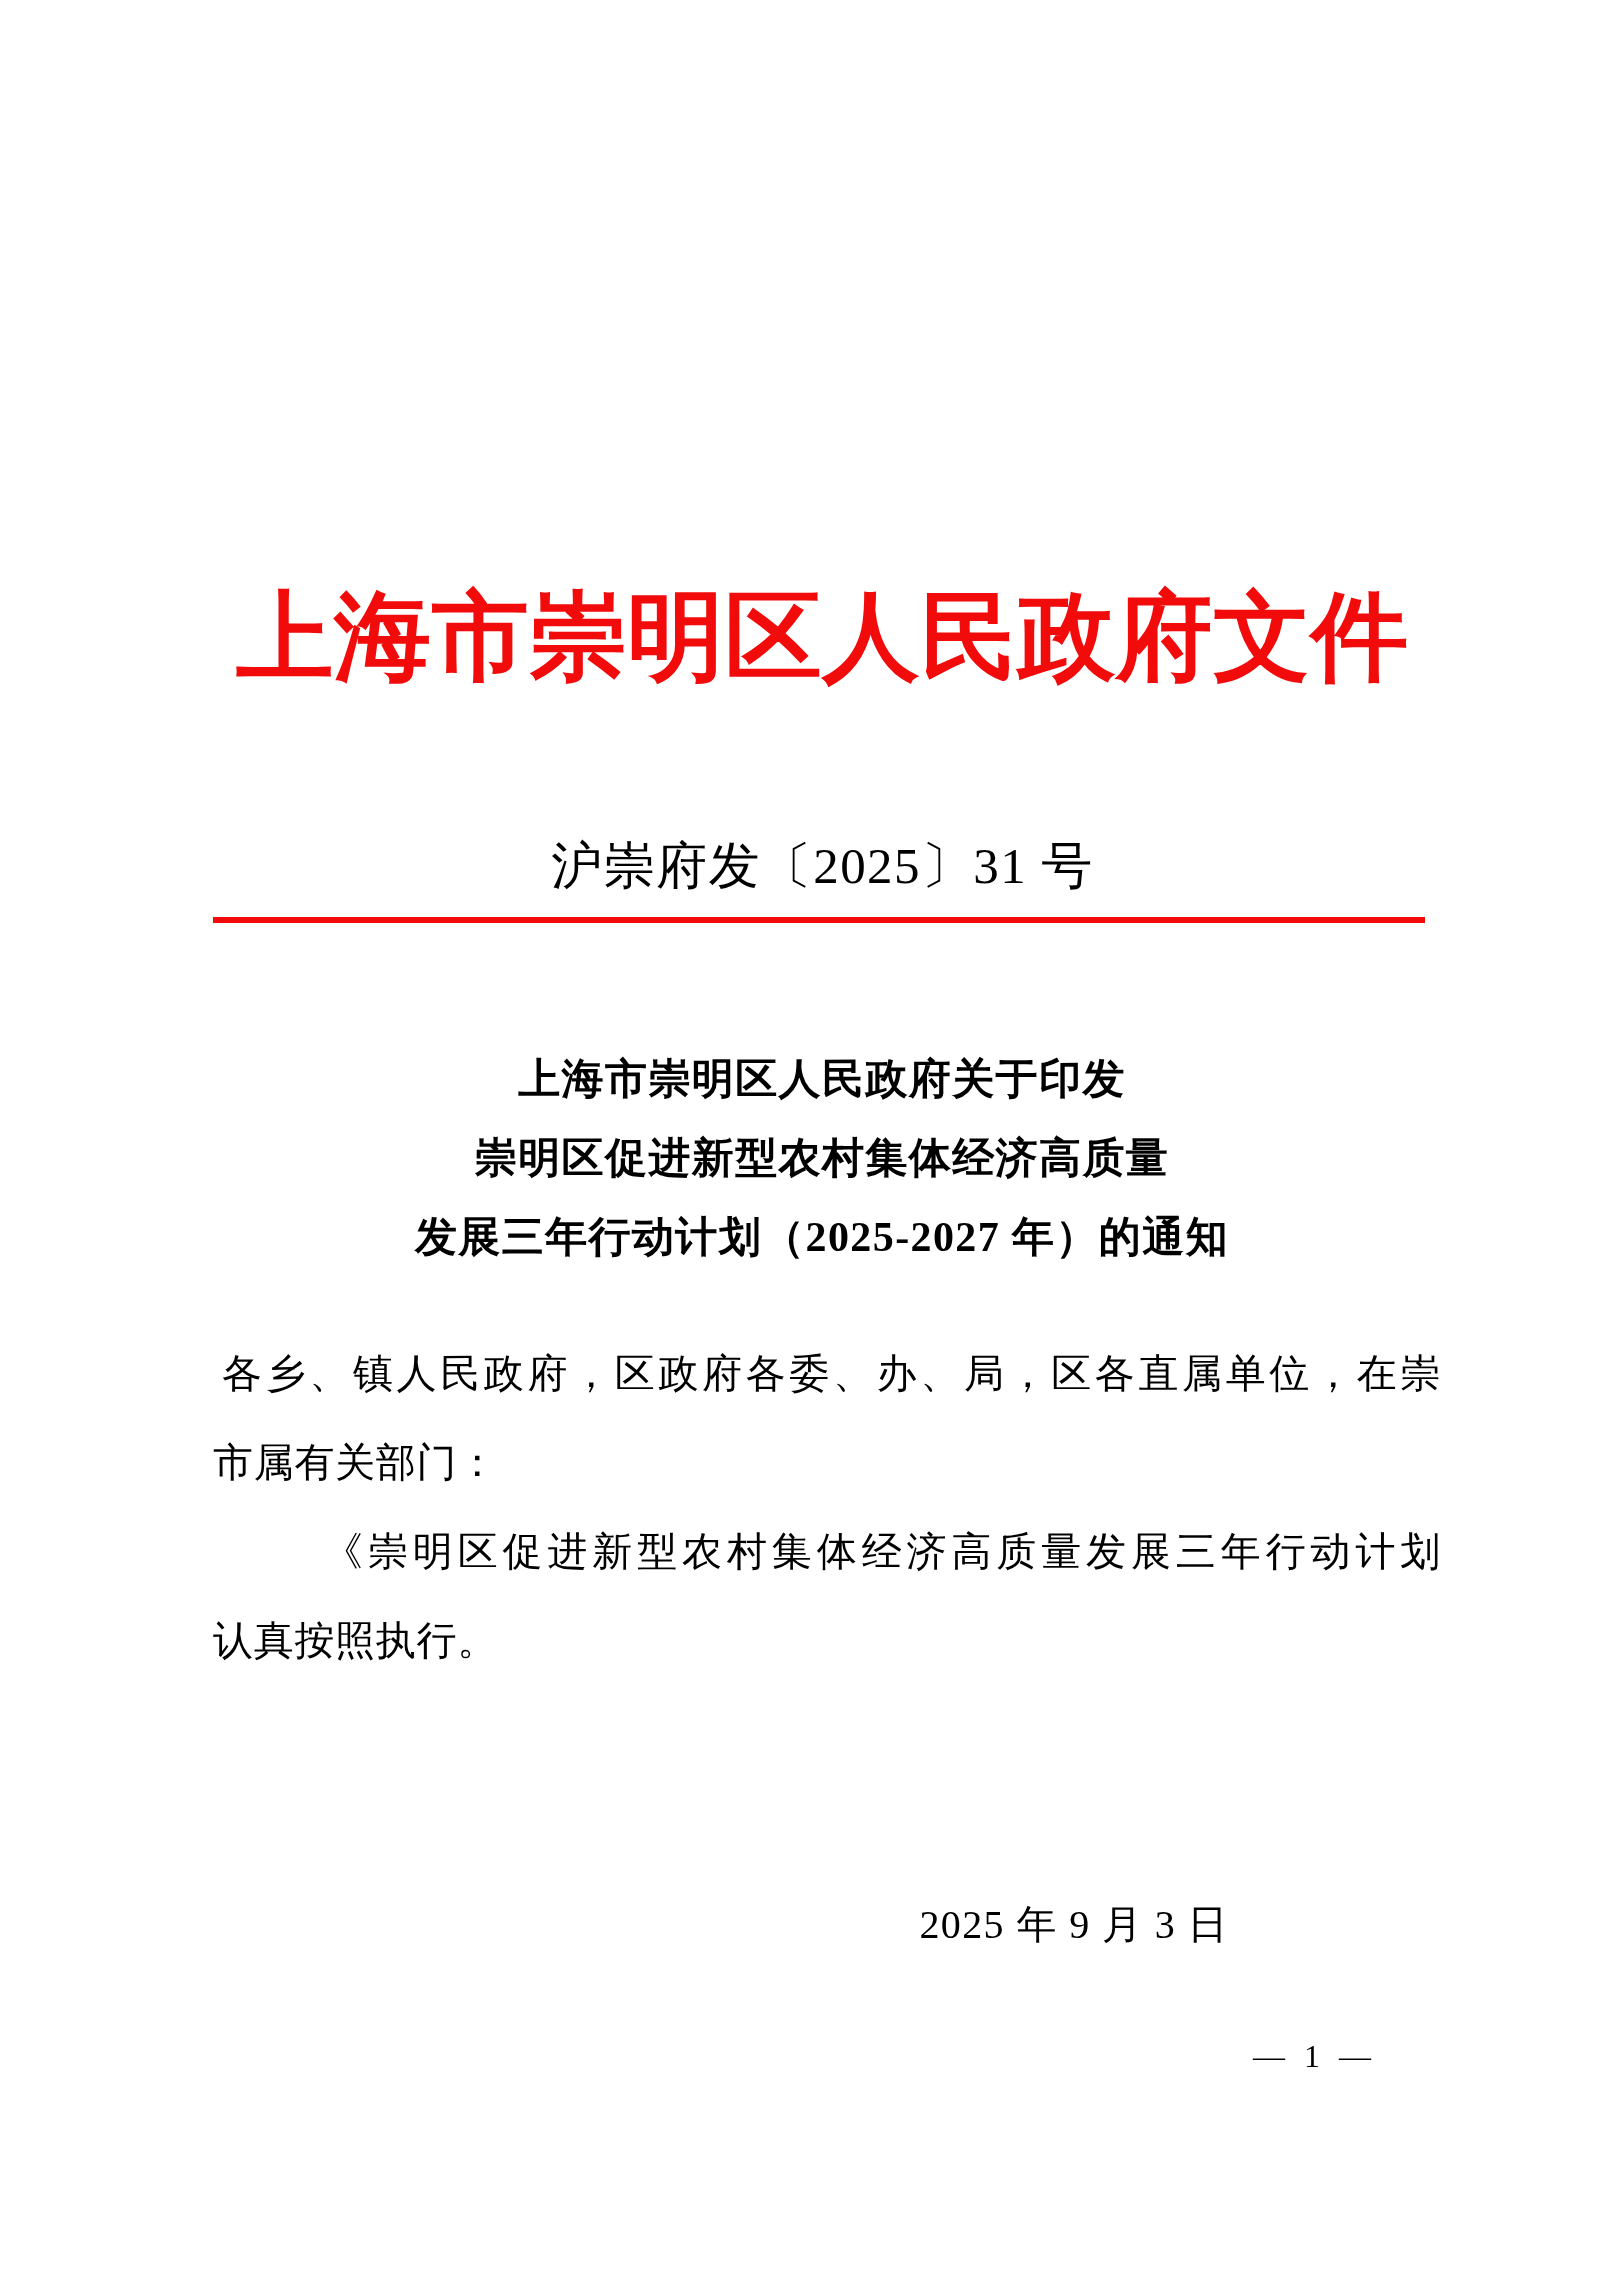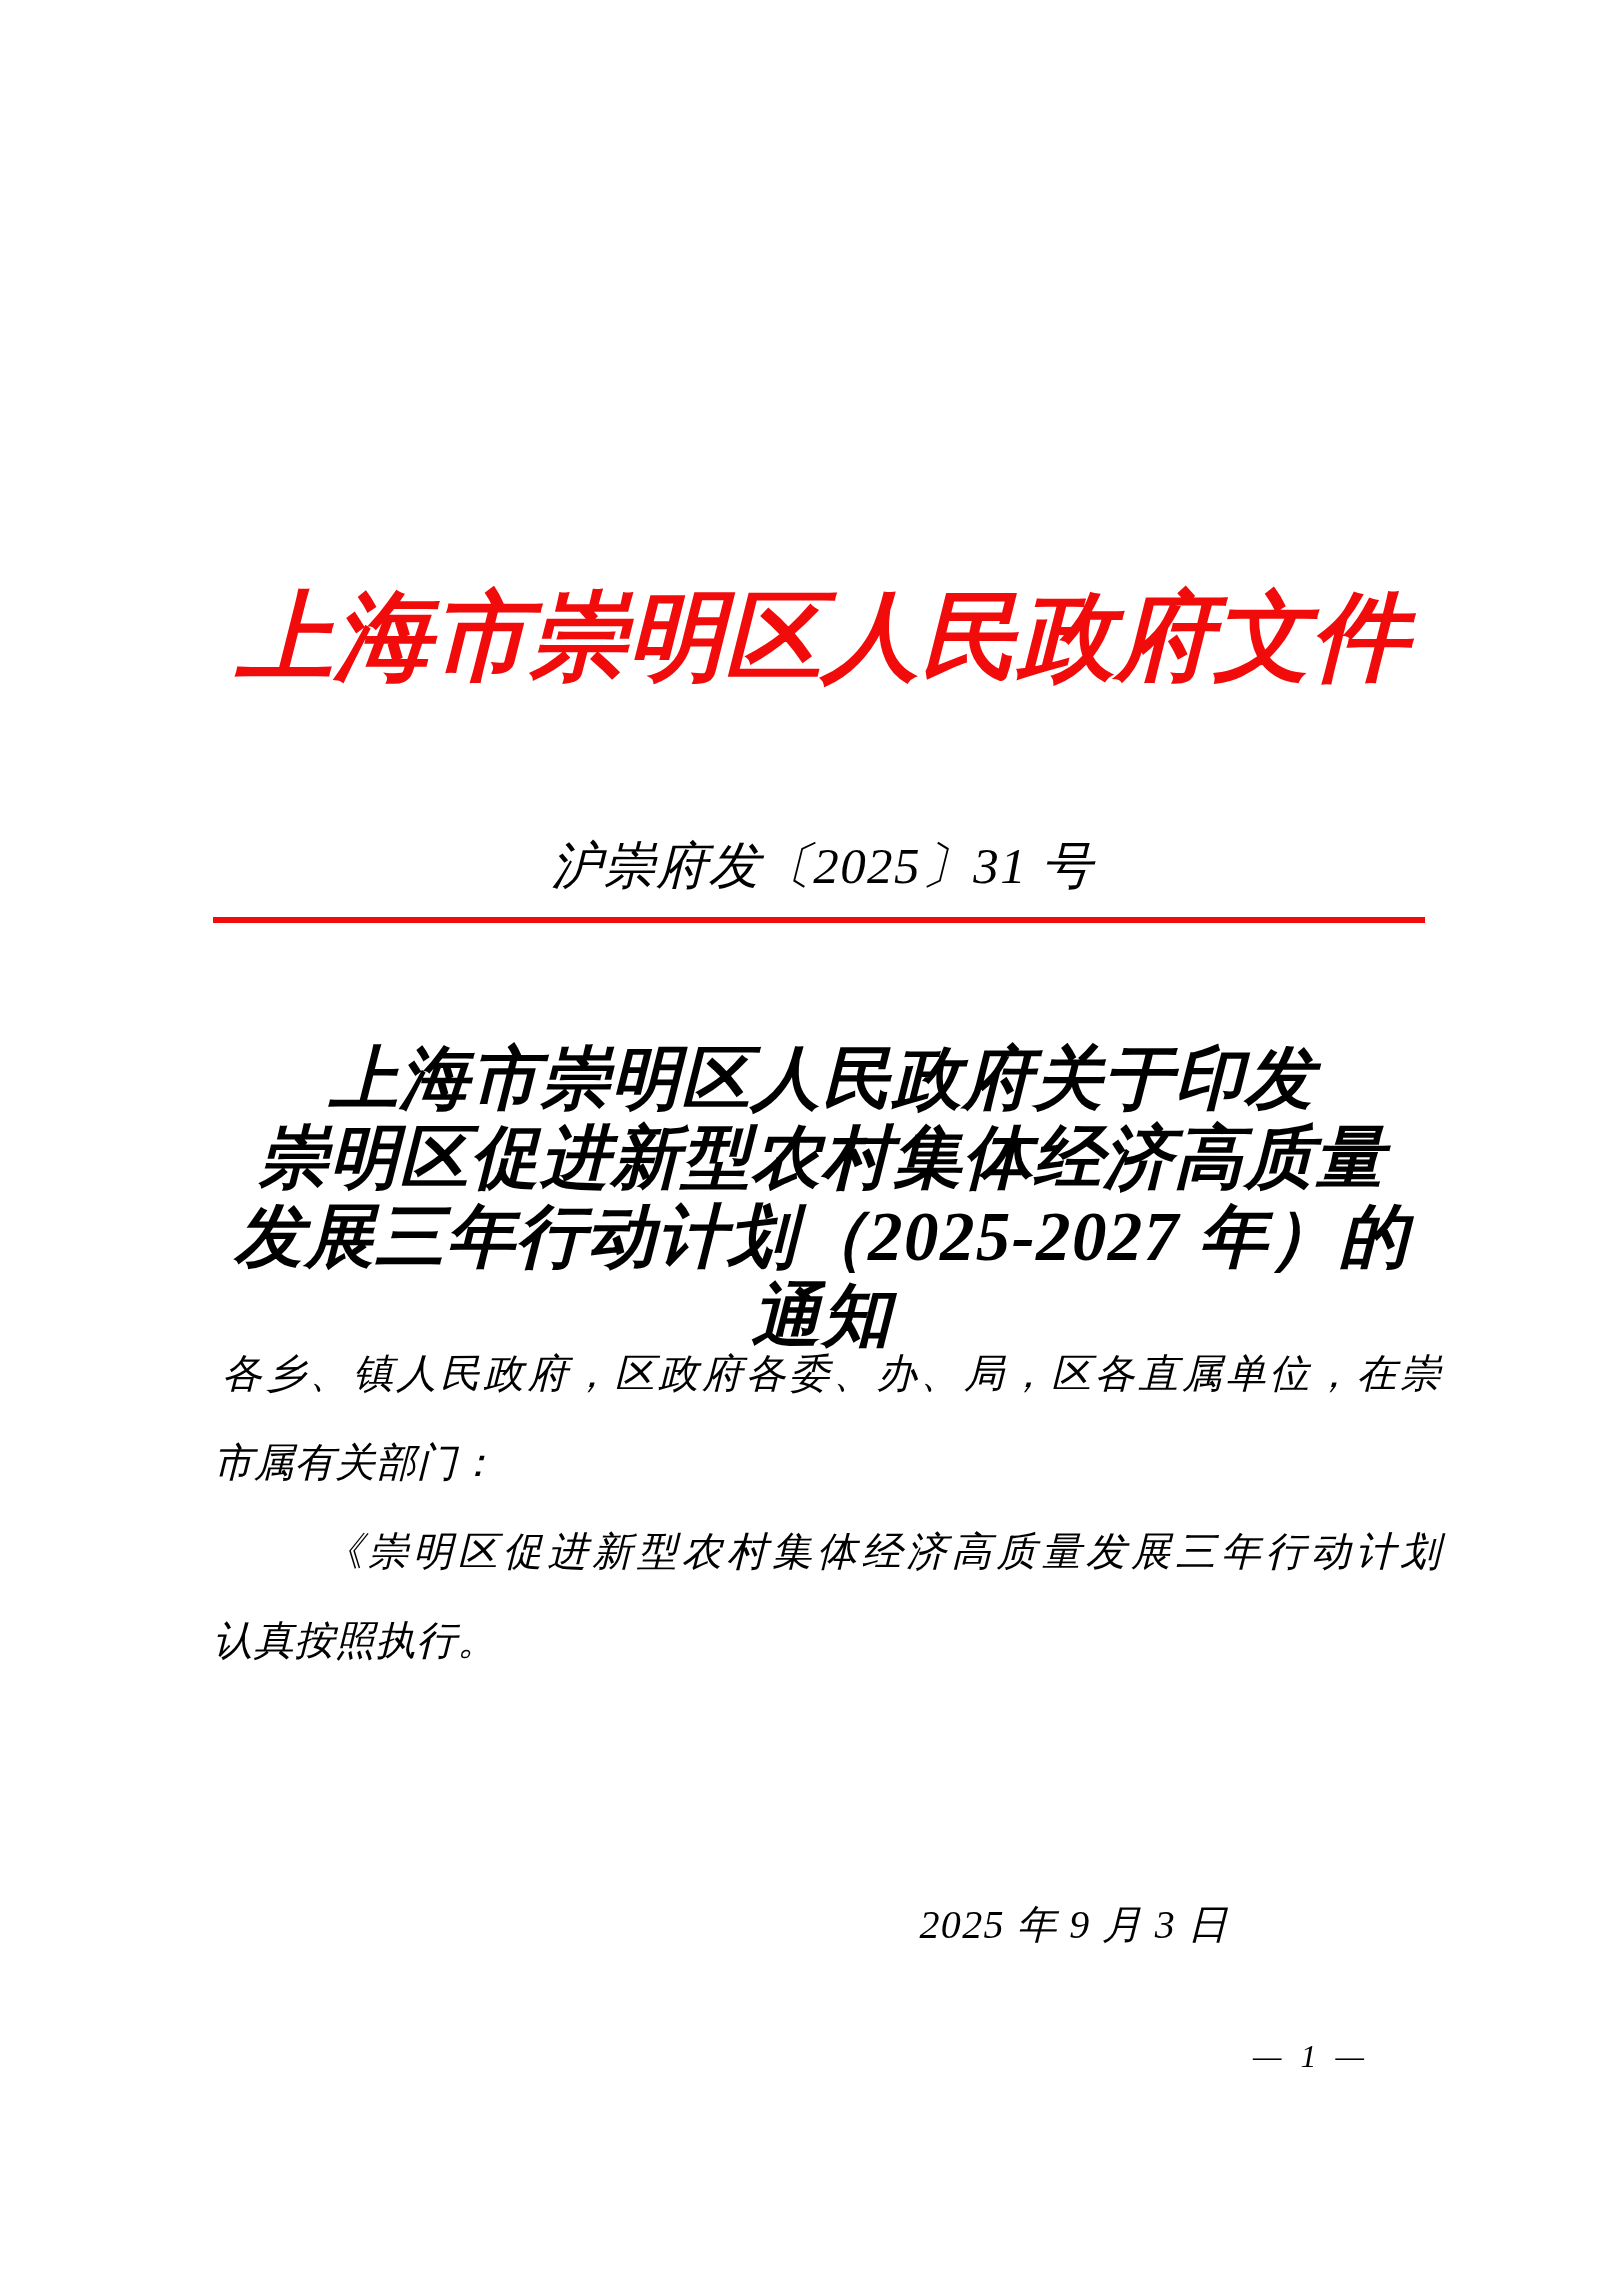--- a/index.html
+++ b/index.html
@@ -10,21 +10,20 @@
   *{box-sizing:border-box;}
   html,body{margin:0;padding:0;background:var(--paper);}
   .page{
     position:relative;
     width:1623px;
     height:2295px;
     background:var(--paper);
     color:var(--ink);
     font-family:"Liberation Serif","DejaVu Serif",serif;
     overflow:hidden;
-    font-style:italic;
   }
   
   .red-header{
     position:absolute;
     top:581px; left:213px; width:1219px;
     text-align:center;
     font-size:97px;
     line-height:1.18;
     font-weight:bold;
     color:var(--accent-red);
@@ -47,21 +46,21 @@
     top:917px; left:213px;
     width:1212px; height:6.1px;
     background:var(--accent-red);
   }
   
   .doc-title{
     position:absolute;
     top:1040px; left:202px; width:1240px;
     text-align:center;
     font-weight:bold;
-    font-size:69px;
+    font-size:42px;
     line-height:79px;
     letter-spacing:1.4px;
   }
   
   .body-text{
     position:absolute;
     top:1329px; left:213px; width:1219px;
     font-size:40px;
     line-height:89px;
     letter-spacing:0.7px;

